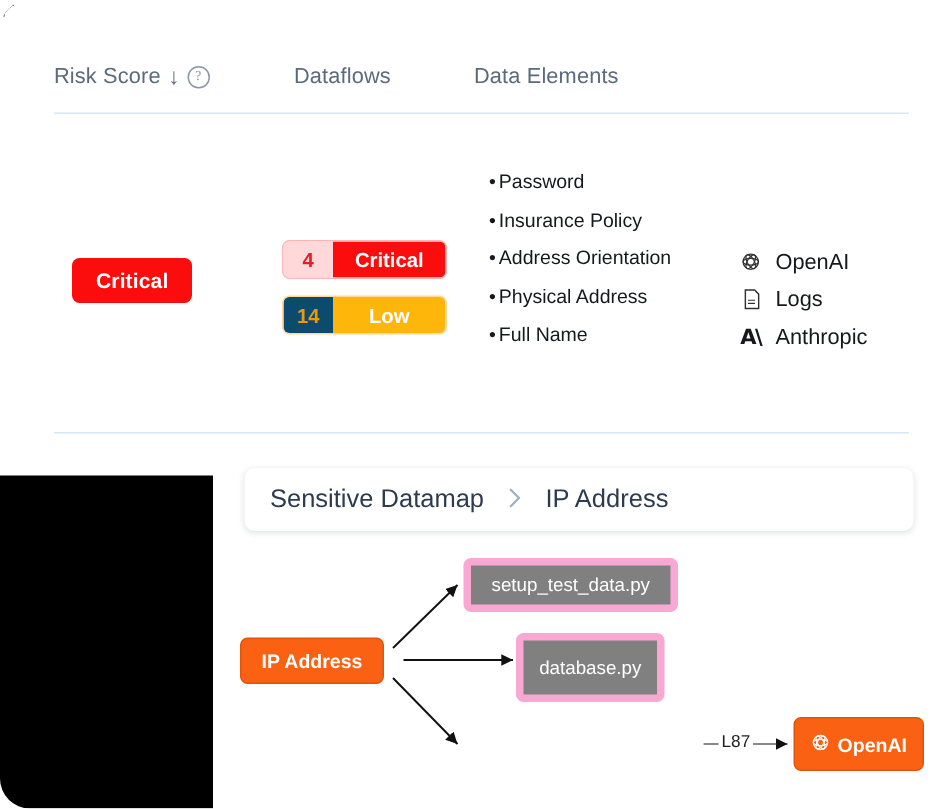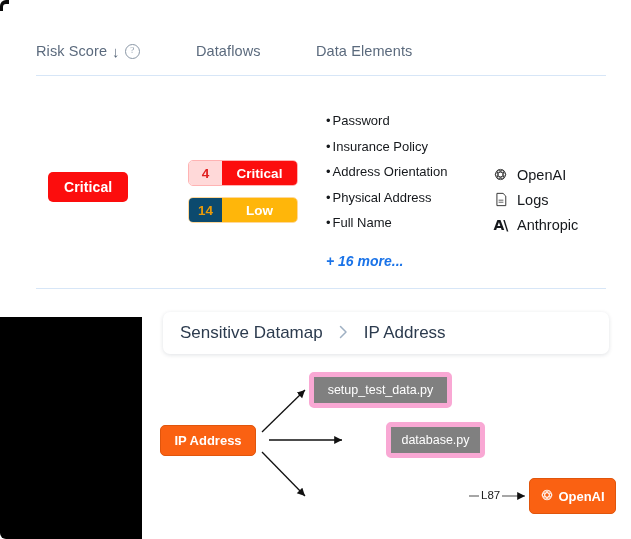--- a/index.html
+++ b/index.html
@@ -12,21 +12,21 @@
     height: 539px;
     overflow: hidden;
     font-family: "Liberation Sans", sans-serif;
     -webkit-font-smoothing: antialiased;
   }
   .screen {
     position: relative;
     width: 631px;
     height: 539px;
     background: #ffffff;
-    border-radius: 6px;
+    border-radius: 20px;
     overflow: hidden;
   }
 
   
   .table-card {
     position: absolute;
     left: 0; top: 0;
     width: 631px;
     height: 300px;
     background: #ffffff;
@@ -320,21 +320,20 @@
           <div class="lbl">Low</div>
         </div>
       </div>
 
       <div class="elems-cell">
         <div class="elem"><span class="bullet">•</span><span>Password</span></div>
         <div class="elem"><span class="bullet">•</span><span>Insurance Policy</span></div>
         <div class="elem"><span class="bullet">•</span><span>Address Orientation</span></div>
         <div class="elem"><span class="bullet">•</span><span>Physical Address</span></div>
         <div class="elem"><span class="bullet">•</span><span>Full Name</span></div>
-        <div class="more-link">+ 16 more...</div>
       </div>
 
       <div class="sinks-cell">
         <div class="sink">
           <span class="sink-ic">
             <svg width="15" height="15" viewBox="0 0 24 24" fill="none" stroke="#303030" stroke-width="1.3">
               <circle cx="12" cy="12" r="8.2"></circle>
               <ellipse cx="12" cy="12" rx="8.2" ry="3.6"></ellipse>
               <ellipse cx="12" cy="12" rx="8.2" ry="3.6" transform="rotate(60 12 12)"></ellipse>
               <ellipse cx="12" cy="12" rx="8.2" ry="3.6" transform="rotate(120 12 12)"></ellipse>
@@ -388,21 +387,21 @@
       </svg>
 
       <div class="gnode orange" style="left:18px; top:125px; width:96px; height:31px;">
         <span>IP Address</span>
       </div>
 
       <div class="gnode gray" style="left:167px; top:72px; width:143px; height:36px;">
         <span>setup_test_data.py</span>
       </div>
 
-      <div class="gnode gray" style="left:202px; top:122px; width:99px; height:36px;margin-left:42px;">
+      <div class="gnode gray" style="left:202px; top:122px; width:99px; height:46px;">
         <span>database.py</span>
       </div>
 
 
       <div class="edge-label" style="left:337px; top:189px;">L87</div>
 
       <div class="gnode orange" style="left:387px; top:178px; width:87px; height:36px;">
         <span class="openai-node-inner">
           <span>
             <svg width="14" height="14" viewBox="0 0 24 24" fill="none" stroke="#ffffff" stroke-width="1.4">

